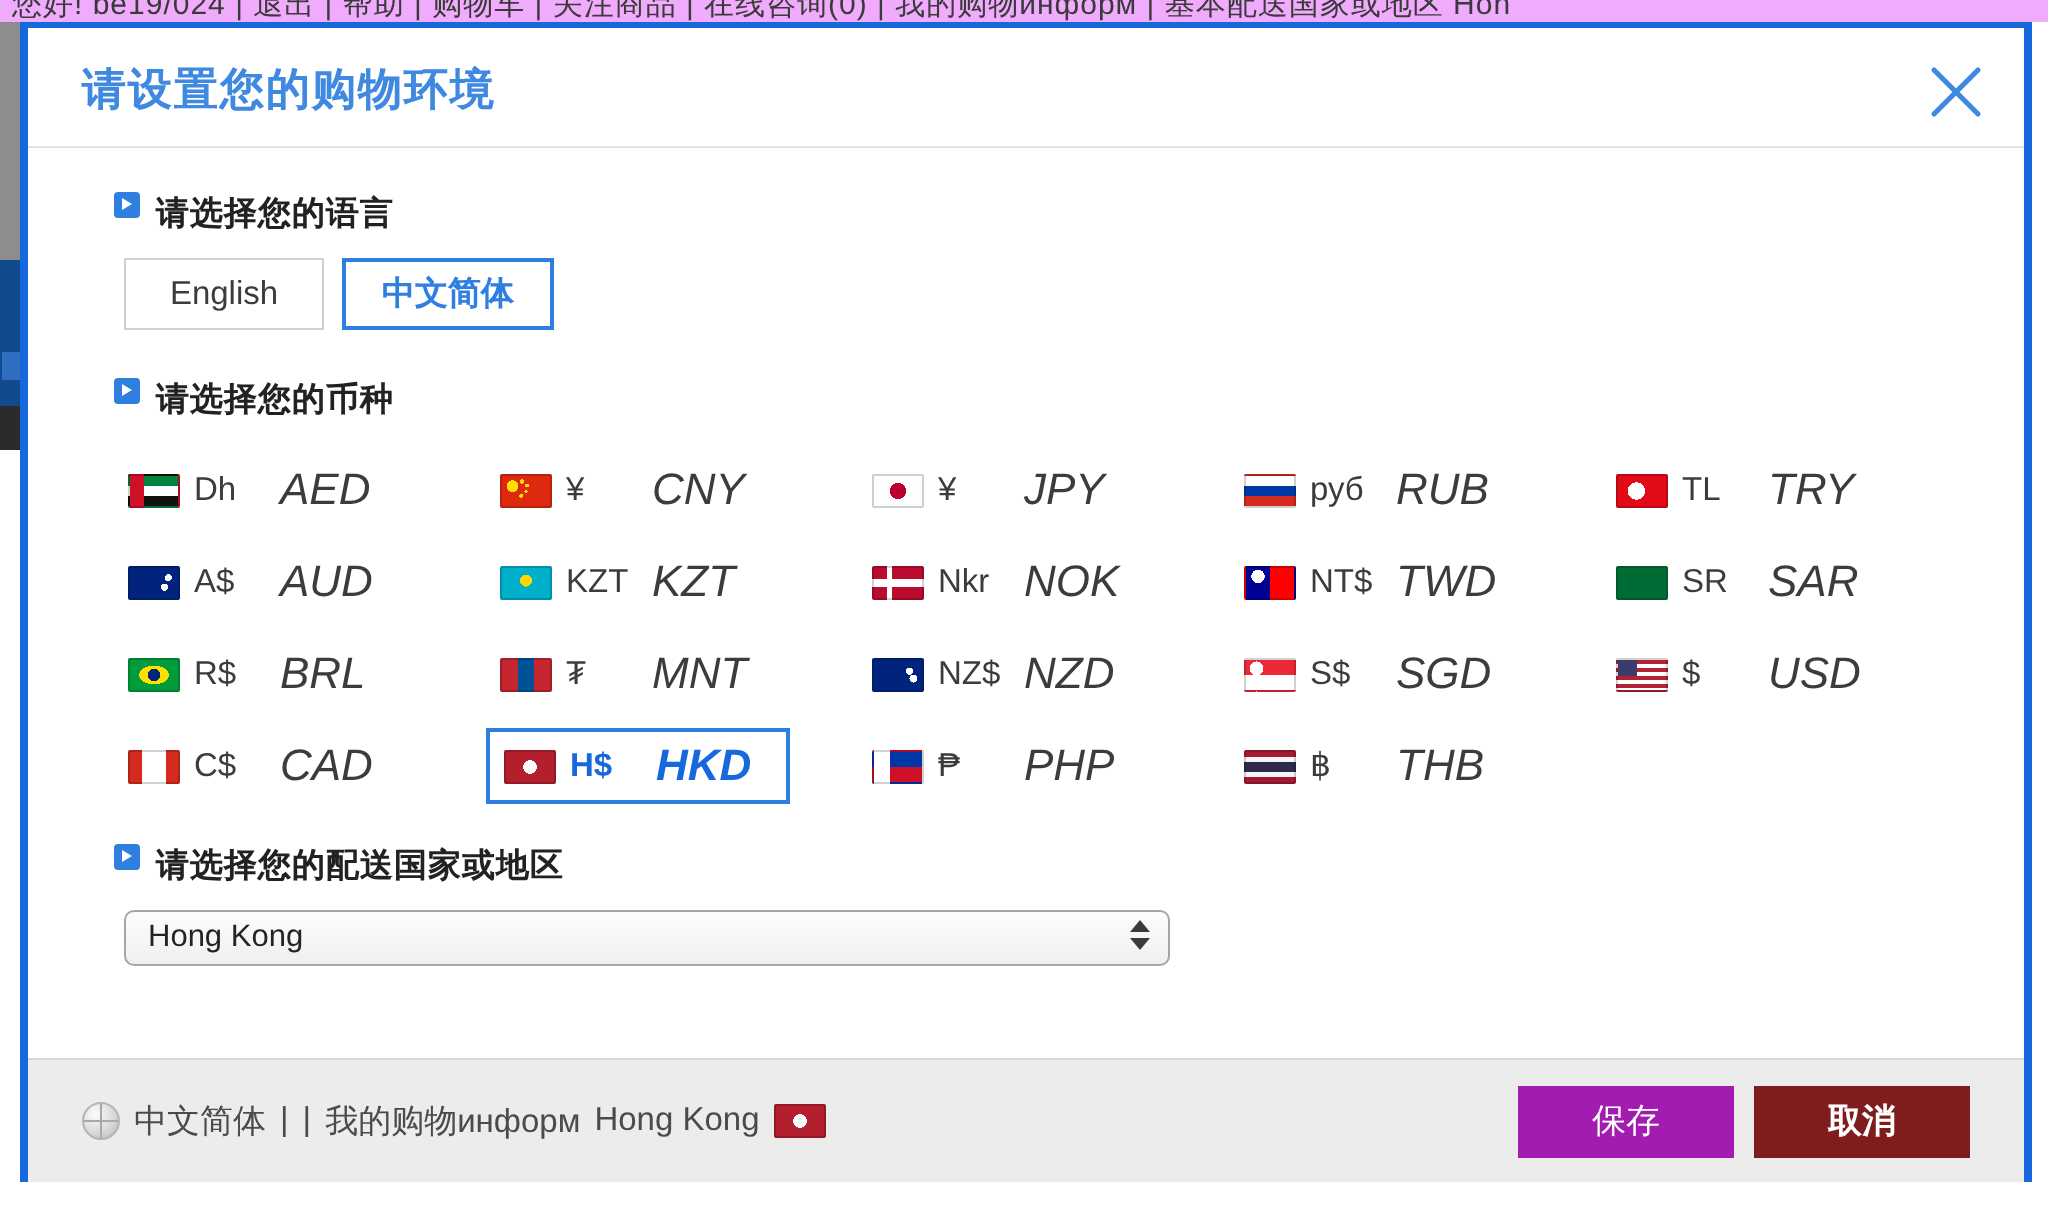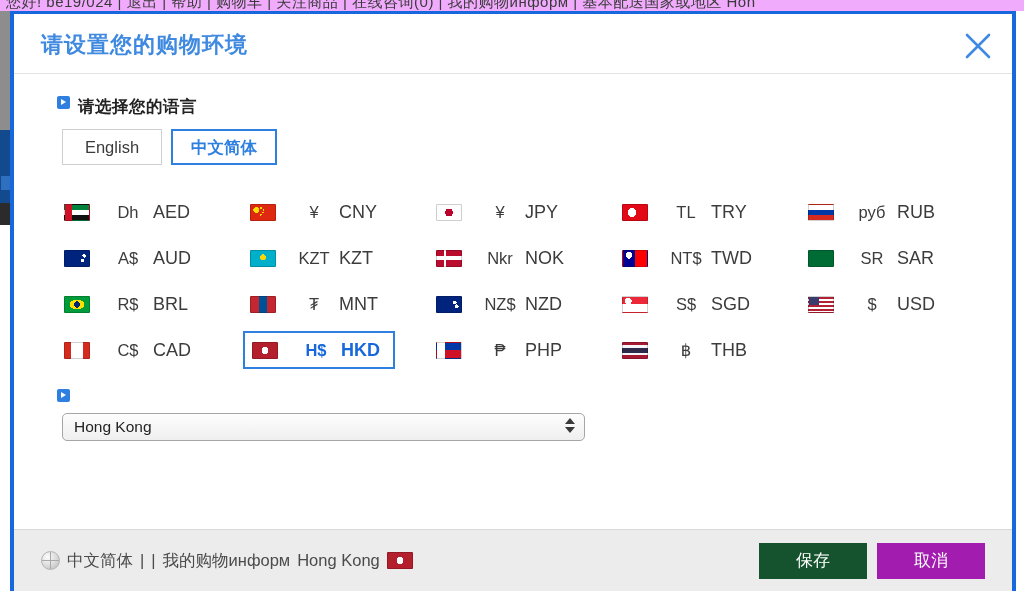--- a/index.html
+++ b/index.html
@@ -169,28 +169,28 @@
     white-space: nowrap;
   }
   .cur-cell.selected {
     border: 2px solid #2f7fe0;
     height: 38px;
   }
   .cur-sym {
     font-size: 16.5px;
     color: #3c3c3c;
     width: 36px;
-    text-align: center;
+    text-align: left;
     flex: 0 0 auto;
-    margin-left: 13px;
   }
   .cur-code {
-    font-size: 18px;
+    font-size: 22px;
     color: #3c3c3c;
     flex: 0 0 auto;
+    font-style: italic;
   }
   .cur-cell.selected .cur-sym,
   .cur-cell.selected .cur-code {
     color: #1668dc;
     font-weight: bold;
   }
   .cur-cell.wide .cur-sym { width: auto; }
 
   
   .flag {
@@ -285,22 +285,22 @@
   }
   .btn {
     width: 108px; height: 36px;
     line-height: 36px;
     text-align: center;
     font-size: 17px;
     color: #fff;
     cursor: pointer;
     border: 0;
   }
-  .btn-save { background: #14532d; }
-  .btn-cancel { background: #a21caf; }
+  .btn-save { background: #a21caf; }
+  .btn-cancel { background: #7f1d1d; font-weight: bold; }
 </style>
 </head>
 <body>
 
 <div id="page-bg">
   <div class="bg-navbar">
     <span class="bg-navbar-text">您好! be19/024  |  退出  |  帮助  |  购物车  |  关注商品  |  在线咨询(0)  |  我的购物информ  |  基本配送国家或地区 Hon</span>
   </div>
   <div class="bg-left-strip"></div>
   <div class="bg-left-blue"></div>
@@ -325,45 +325,49 @@
 
     <div class="section-head">
       <span class="sec-arrow"></span>
       <span class="sec-title">请选择您的语言</span>
     </div>
     <div class="lang-row" id="lang-row">
         <div class="lang-btn">English</div>
         <div class="lang-btn selected">中文简体</div>
       </div>
 
+    <div class="section-head">
+      <span class="sec-arrow"></span>
+      <span class="sec-title">请选择您的币种</span>
+    </div>
     <div class="cur-grid" id="cur-grid">
         <div class="cur-cell">
           <span class="flag" style="background: linear-gradient(to right, rgb(206, 17, 38) 0px, rgb(206, 17, 38) 30%, transparent 30%), linear-gradient(rgb(0, 132, 61) 0px, rgb(0, 132, 61) 33.3%, rgb(255, 255, 255) 33.3%, rgb(255, 255, 255) 66.6%, rgb(17, 17, 17) 66.6%);"></span>
           <span class="cur-sym">Dh</span>
           <span class="cur-code">AED</span>
         </div>
         <div class="cur-cell">
           <span class="flag" style="background: radial-gradient(circle at 22% 34%, rgb(255, 222, 0) 0px, rgb(255, 222, 0) 14%, transparent 14%), radial-gradient(circle at 42% 18%, rgb(255, 222, 0) 0px, rgb(255, 222, 0) 6%, transparent 6%), radial-gradient(circle at 52% 32%, rgb(255, 222, 0) 0px, rgb(255, 222, 0) 6%, transparent 6%), radial-gradient(circle at 50% 52%, rgb(255, 222, 0) 0px, rgb(255, 222, 0) 6%, transparent 6%), radial-gradient(circle at 40% 66%, rgb(255, 222, 0) 0px, rgb(255, 222, 0) 6%, transparent 6%), linear-gradient(rgb(222, 41, 16), rgb(222, 41, 16));"></span>
           <span class="cur-sym">¥</span>
           <span class="cur-code">CNY</span>
         </div>
         <div class="cur-cell">
           <span class="flag" style="background: radial-gradient(circle, rgb(188, 0, 45) 0px, rgb(188, 0, 45) 28%, transparent 28%), linear-gradient(rgb(253, 253, 253), rgb(253, 253, 253));"></span>
           <span class="cur-sym">¥</span>
           <span class="cur-code">JPY</span>
         </div>
         <div class="cur-cell">
+          <span class="flag" style="background: linear-gradient(rgb(255, 255, 255) 0px, rgb(255, 255, 255) 33.3%, rgb(0, 57, 166) 33.3%, rgb(0, 57, 166) 66.6%, rgb(213, 43, 30) 66.6%);"></span>
+          <span class="cur-sym">руб</span>
+          <span class="cur-code">RUB</span>
+        </div>
+        <div class="cur-cell">
           <span class="flag" style="background: radial-gradient(circle at 38% 50%, rgb(255, 255, 255) 0px, rgb(255, 255, 255) 26%, transparent 26%), radial-gradient(circle at 45% 50%, rgb(227, 10, 23) 0px, rgb(227, 10, 23) 22%, transparent 22%), linear-gradient(rgb(227, 10, 23), rgb(227, 10, 23));"></span>
           <span class="cur-sym">TL</span>
           <span class="cur-code">TRY</span>
-        </div>
-        <div class="cur-cell">
-          <span class="flag" style="background: linear-gradient(rgb(255, 255, 255) 0px, rgb(255, 255, 255) 33.3%, rgb(0, 57, 166) 33.3%, rgb(0, 57, 166) 66.6%, rgb(213, 43, 30) 66.6%);"></span>
-          <span class="cur-sym">руб</span>
-          <span class="cur-code">RUB</span>
         </div>
         <div class="cur-cell">
           <span class="flag" style="background: radial-gradient(circle at 72% 64%, rgb(255, 255, 255) 0px, rgb(255, 255, 255) 9%, transparent 9%), radial-gradient(circle at 80% 32%, rgb(255, 255, 255) 0px, rgb(255, 255, 255) 8%, transparent 8%), linear-gradient(to right, rgb(0, 36, 125) 0px, rgb(0, 36, 125) 50%, transparent 50%), linear-gradient(rgb(0, 36, 125), rgb(0, 36, 125));"></span>
           <span class="cur-sym">A$</span>
           <span class="cur-code">AUD</span>
         </div>
         <div class="cur-cell">
           <span class="flag" style="background: radial-gradient(circle at 50% 42%, rgb(255, 215, 0) 0px, rgb(255, 215, 0) 20%, transparent 20%), linear-gradient(rgb(0, 175, 202), rgb(0, 175, 202));"></span>
           <span class="cur-sym">KZT</span>
           <span class="cur-code">KZT</span>
@@ -426,20 +430,21 @@
         <div class="cur-cell">
           <span class="flag" style="background: linear-gradient(rgb(165, 25, 49) 0px, rgb(165, 25, 49) 16%, rgb(244, 245, 248) 16%, rgb(244, 245, 248) 33%, rgb(45, 42, 74) 33%, rgb(45, 42, 74) 66%, rgb(244, 245, 248) 66%, rgb(244, 245, 248) 83%, rgb(165, 25, 49) 83%);"></span>
           <span class="cur-sym">฿</span>
           <span class="cur-code">THB</span>
         </div>
       </div>
 
     <div class="ship-wrap">
       <div class="section-head">
         <span class="sec-arrow"></span>
+        <span class="sec-title">请选择您的配送国家或地区</span>
       </div>
       <div class="ship-select">
         <span>Hong Kong</span>
         <span class="ship-arrows">
           <span class="up"></span>
             <span class="dn"></span>
         </span>
       </div>
     </div>
 

